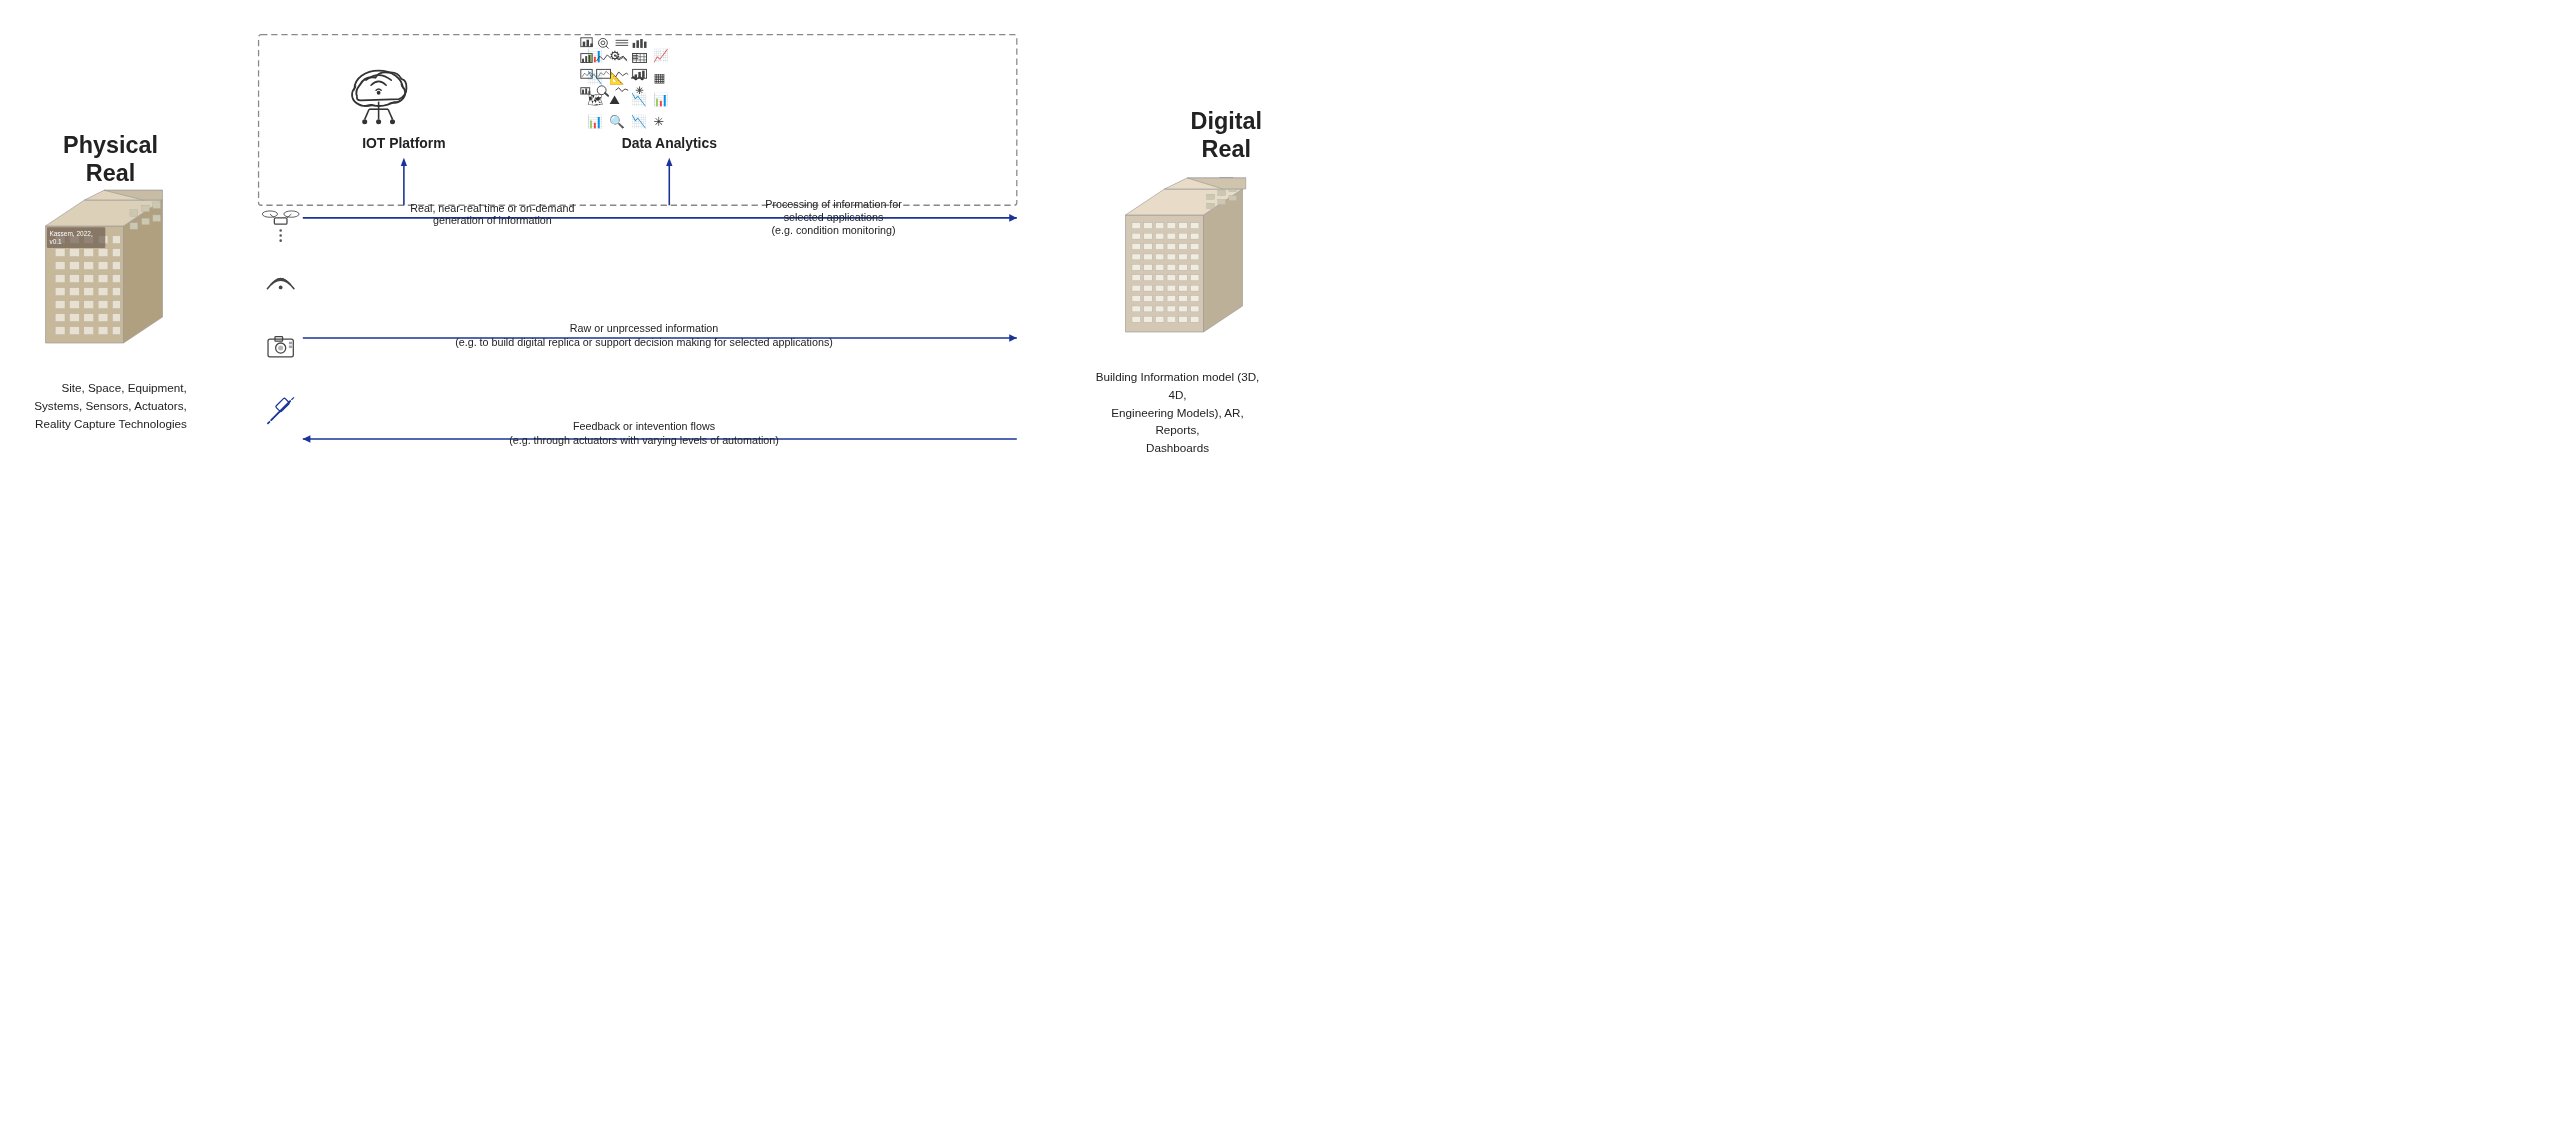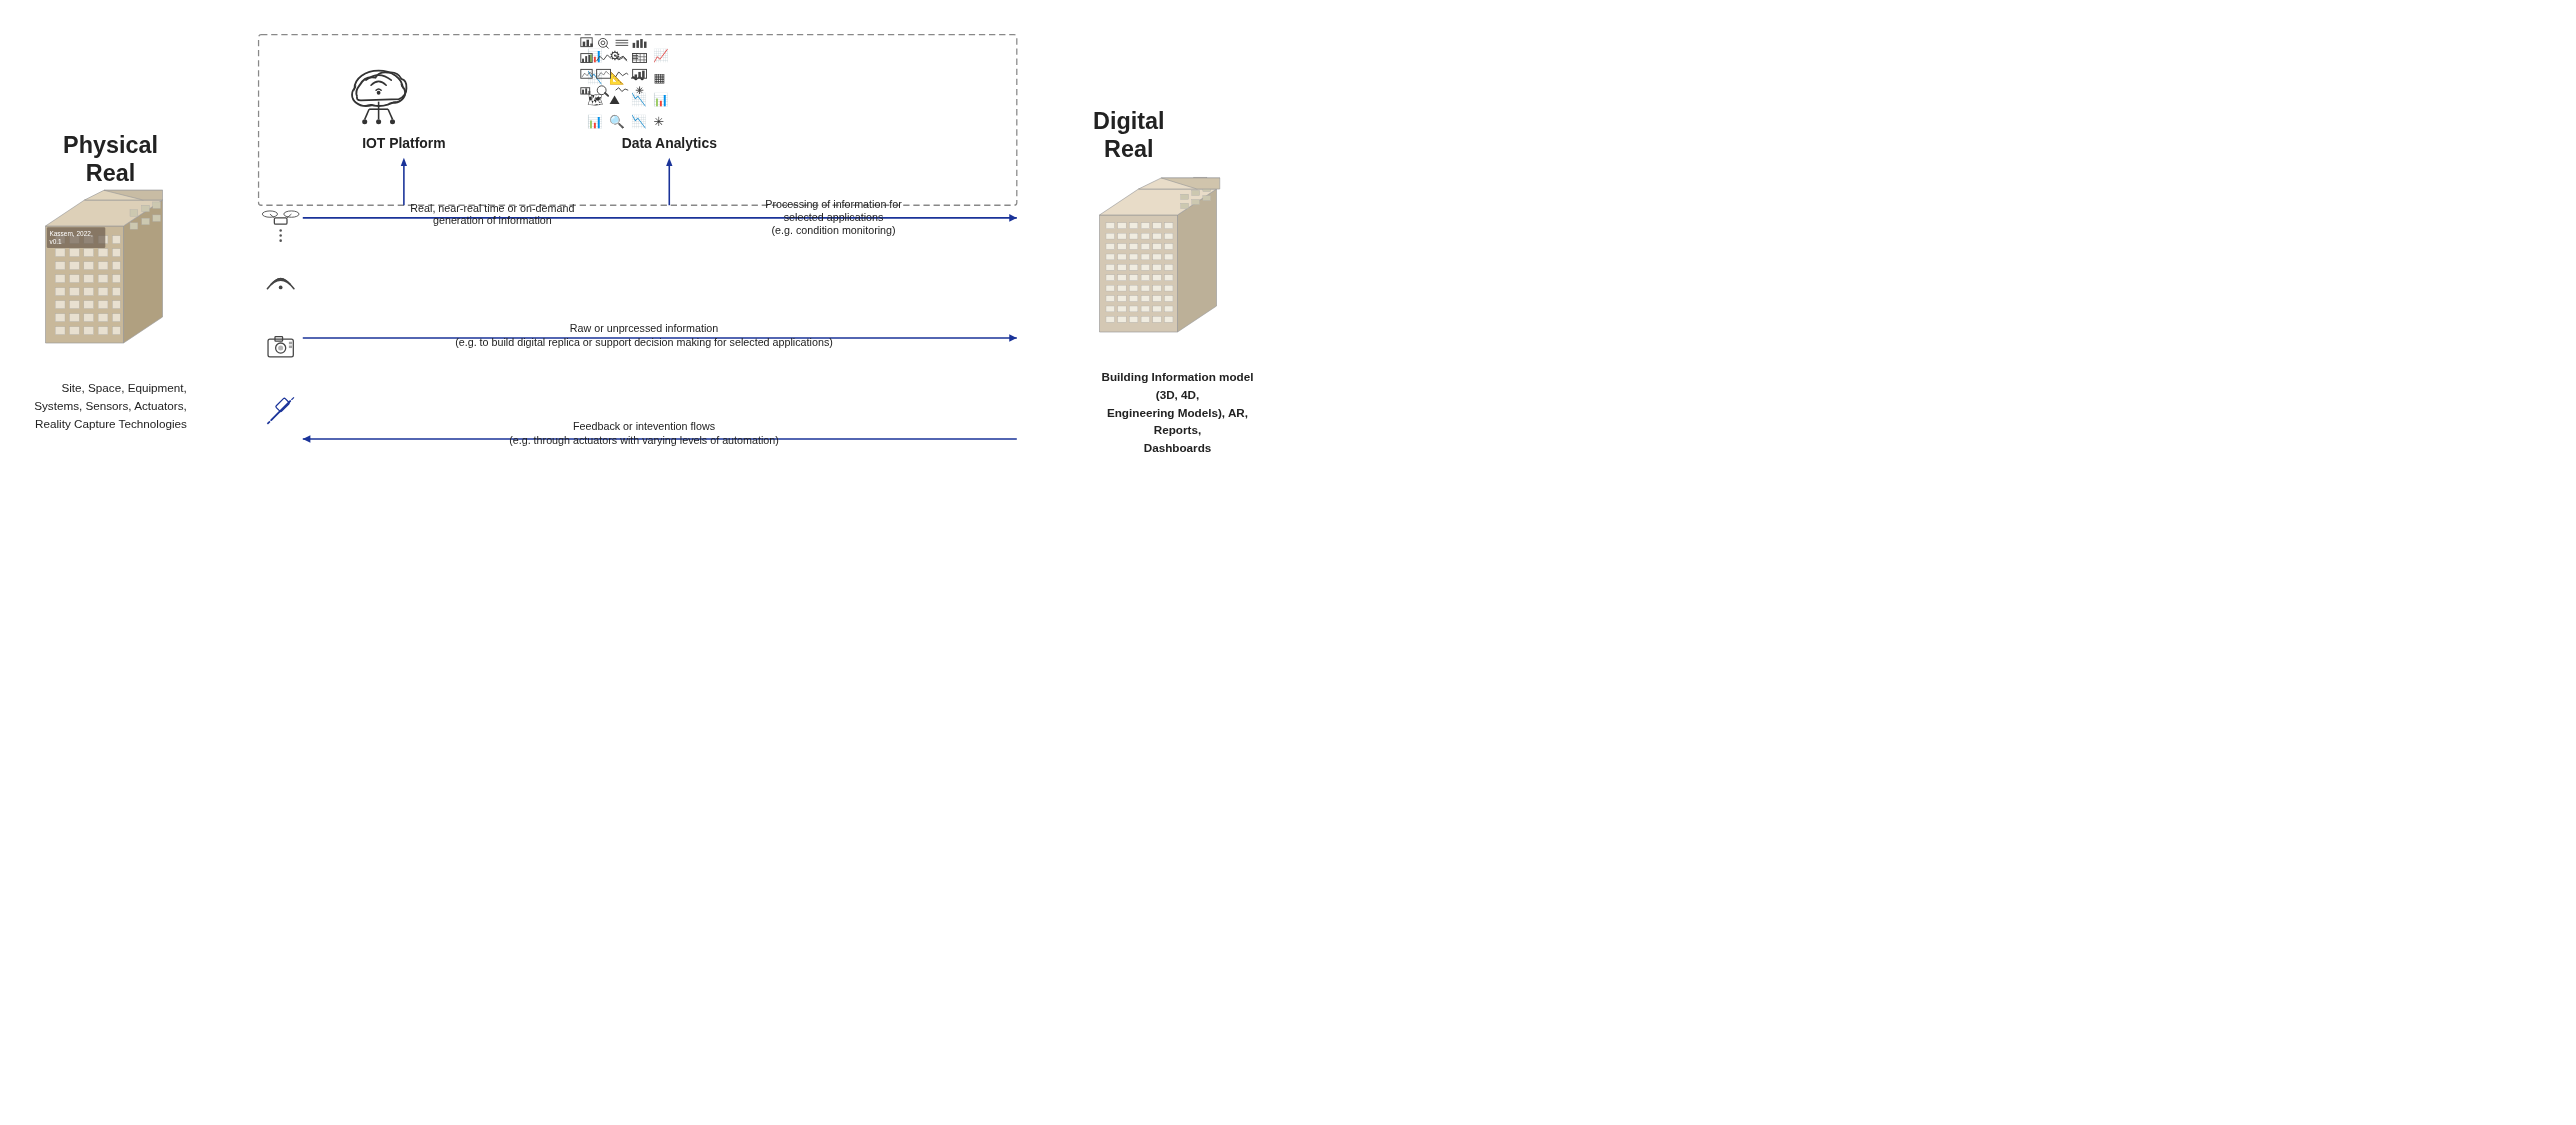--- a/index.html
+++ b/index.html
@@ -45,21 +45,21 @@
       font-size: 11.7px;
       text-align: center;
       color: #222;
       line-height: 1.5;
     }
 
     
     .right-column {
       display: flex;
       flex-direction: column;
-      align-items: flex-start;
+      align-items: flex-end;
       width: 169px;
       flex-shrink: 0;
     }
     .right-title {
       font-size: 23.4px;
       font-weight: bold;
       text-align: center;
       color: #222;
       line-height: 1.2;
       margin-bottom: 13px;
@@ -68,21 +68,20 @@
       width: 143px;
       height: 182px;
       position: relative;
       margin-bottom: 10.4px;
     }
     .right-subtitle {
       font-size: 11.7px;
       text-align: center;
       color: #222;
       line-height: 1.5;
-      font-weight: bold;
     }
 
     
     .middle-section {
       flex: 1;
       display: flex;
       flex-direction: column;
       align-items: stretch;
       margin: 0 13px;
       position: relative;

